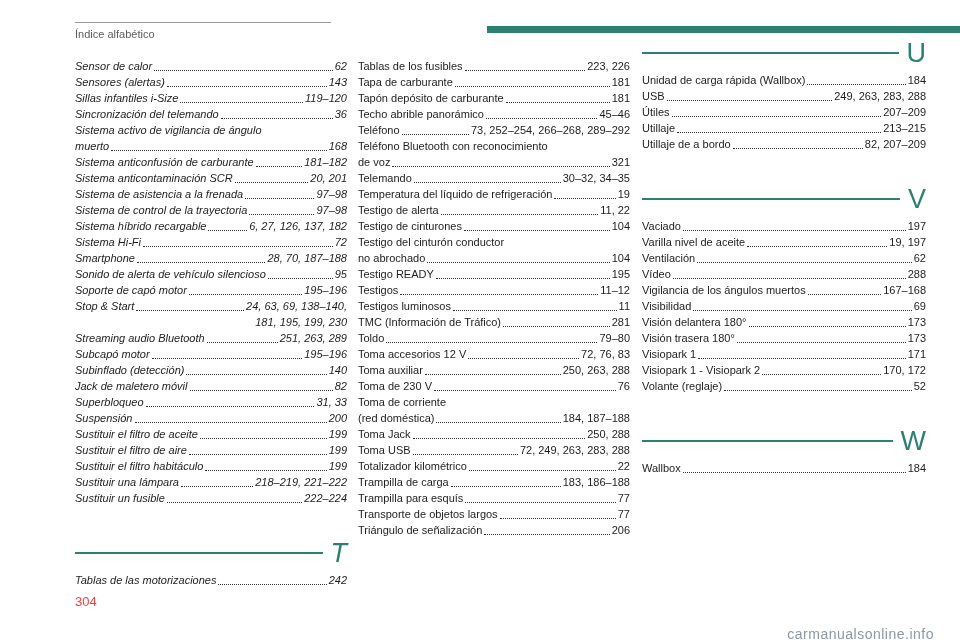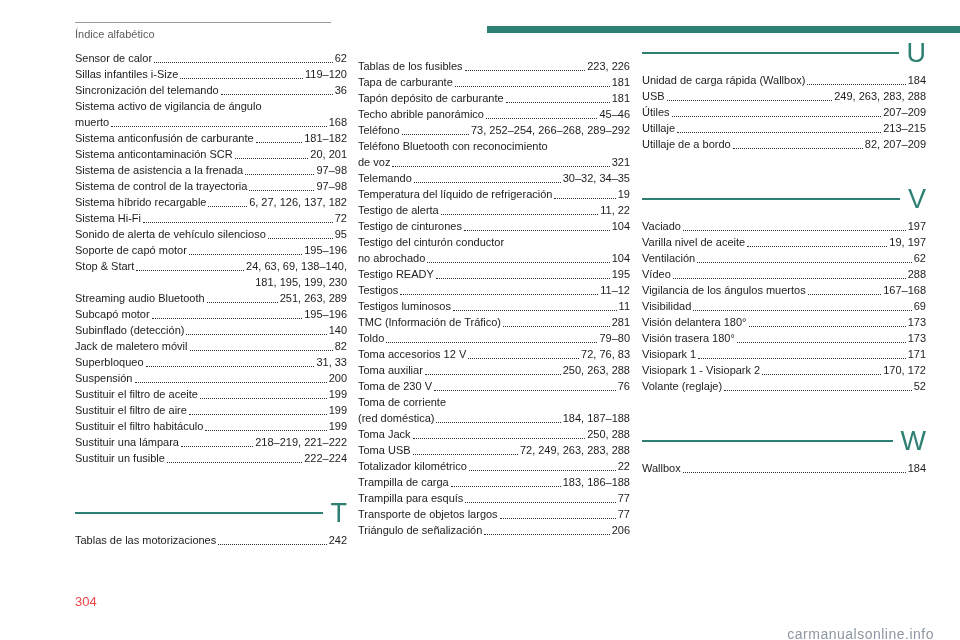--- a/index.html
+++ b/index.html
@@ -17,21 +17,21 @@
     border-top: 1px solid #9a9a9a;
     padding-top: 5px;
     font-size: 11px; color: #5e5e5e;
   }
   .top-bar {
     position: absolute; left: 487px; top: 26px; width: 473px; height: 7px;
     background: var(--accent);
   }
 
   .col { position: absolute; }
-  .col1 { left: 75px;  top: 50px; width: 272px; }
+  .col1 { left: 75px;  top: 58px; width: 272px; font-style: italic; }
   .col2 { left: 358px; top: 58px; width: 272px; }
   .col3 { left: 642px; top: 40px; width: 284px; }
 
   .letter-header {
     display: flex; align-items: center;
     height: 26px;
     margin: 34px 0 6px 0;
   }
   .letter-header:first-child { margin-top: 0; }
   .letter-header .rule { flex: 1; height: 2px; background: var(--accent); }
@@ -74,20 +74,25 @@
   </div>
   <div class="top-bar"></div>
 
   <div class="col col1">
       <div class="entry">
         <span class="label">Sensor de calor</span>
         <span class="dots"></span>
         <span class="page">62</span>
       </div>
       <div class="entry">
+        <span class="label">Sensores (alertas)</span>
+        <span class="dots"></span>
+        <span class="page">143</span>
+      </div>
+      <div class="entry">
         <span class="label">Sillas infantiles i-Size</span>
         <span class="dots"></span>
         <span class="page">119–120</span>
       </div>
       <div class="entry">
         <span class="label">Sincronización del telemando</span>
         <span class="dots"></span>
         <span class="page">36</span>
       </div>
       <div class="entry">
@@ -120,20 +125,25 @@
       </div>
       <div class="entry">
         <span class="label">Sistema híbrido recargable</span>
         <span class="dots"></span>
         <span class="page">6, 27, 126, 137, 182</span>
       </div>
       <div class="entry">
         <span class="label">Sistema Hi-Fi</span>
         <span class="dots"></span>
         <span class="page">72</span>
+      </div>
+      <div class="entry">
+        <span class="label">Smartphone</span>
+        <span class="dots"></span>
+        <span class="page">28, 70, 187–188</span>
       </div>
       <div class="entry">
         <span class="label">Sonido de alerta de vehículo silencioso</span>
         <span class="dots"></span>
         <span class="page">95</span>
       </div>
       <div class="entry">
         <span class="label">Soporte de capó motor</span>
         <span class="dots"></span>
         <span class="page">195–196</span>

